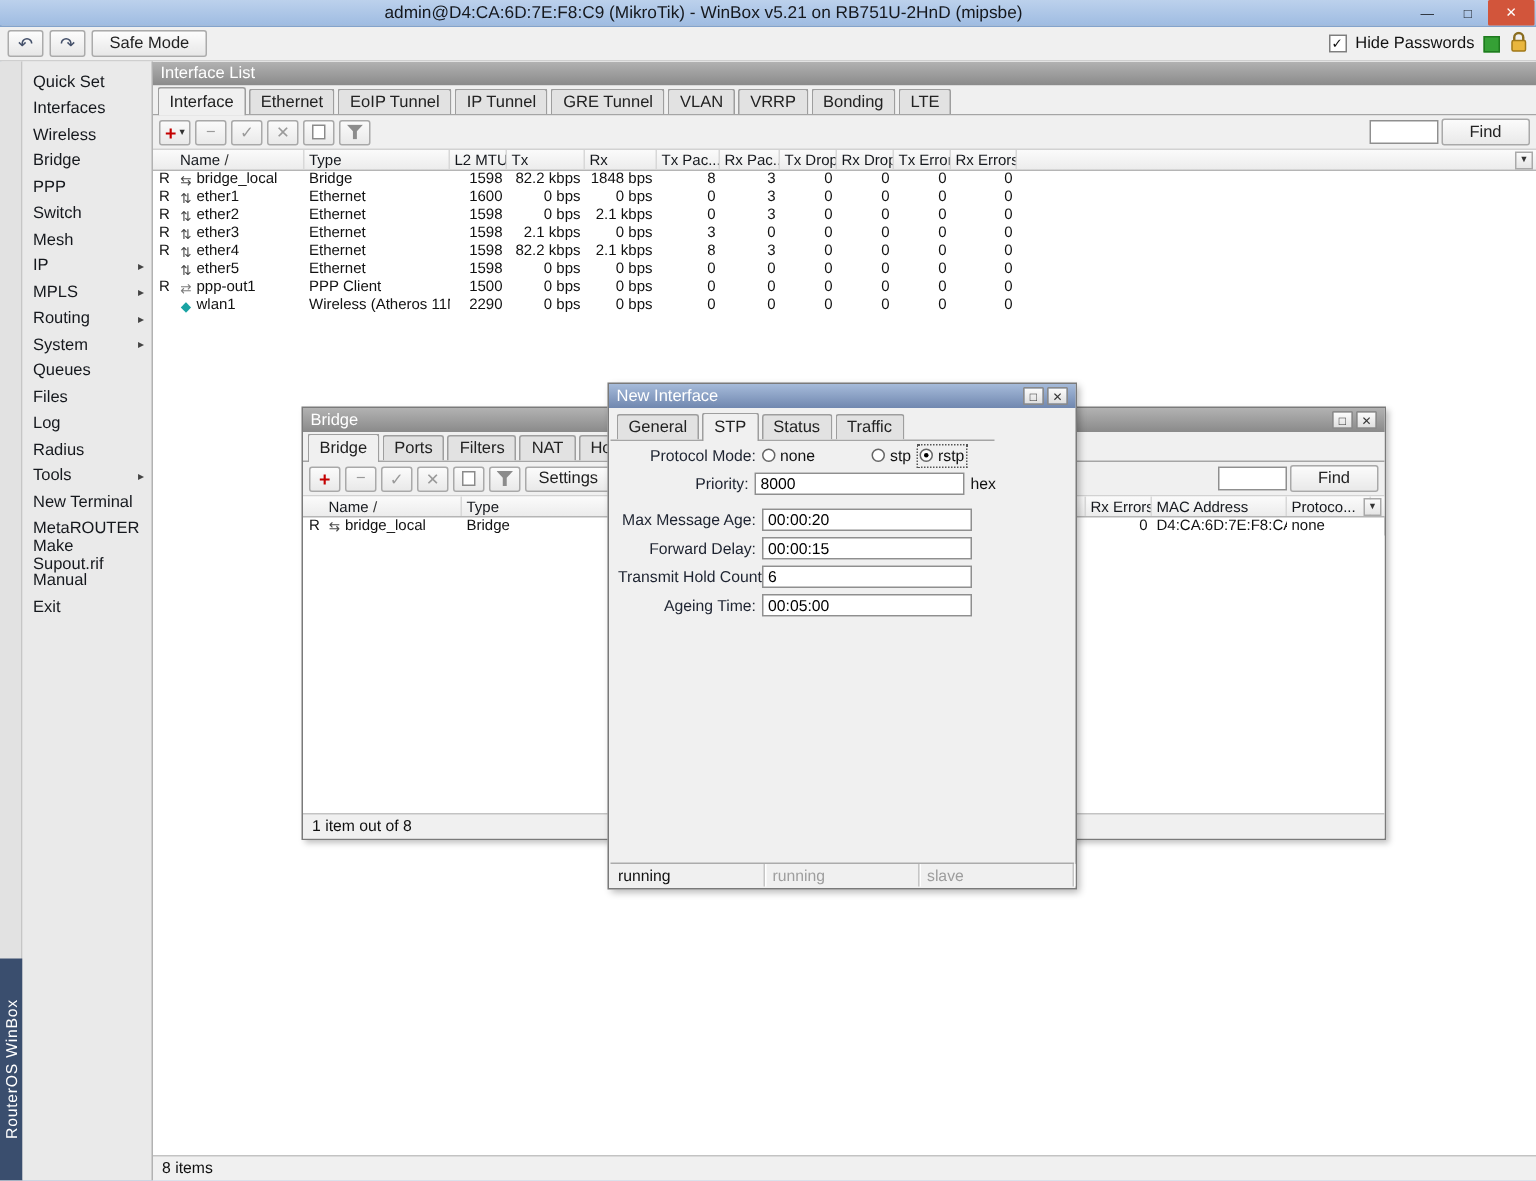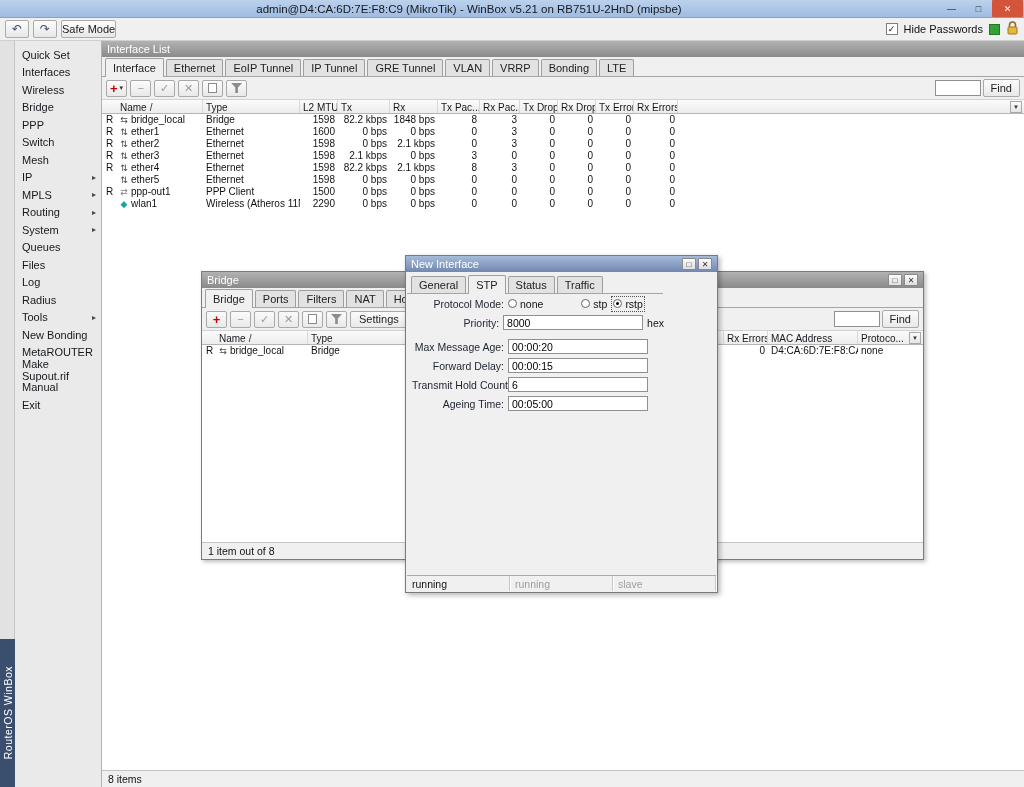--- a/index.html
+++ b/index.html
@@ -14,21 +14,21 @@
   .os-title{flex:1;text-align:center;font-size:11.5px;color:#15181d;white-space:nowrap;overflow:hidden;}
   .os-btns{display:flex;height:17px;margin-right:1px;}
   .os-btn{width:27px;height:17px;display:flex;align-items:center;justify-content:center;
     font-size:9px;color:#1c2026;}
   .os-btn.close{background:#D2553B;color:#fff;width:31px;border-radius:1px;}
 
   
   .main-toolbar{position:absolute;left:0;top:18px;width:1024px;height:23px;background:#F0F0F0;
     border-bottom:1px solid #CFCFCF;display:flex;align-items:center;gap:4px;padding:0 5px;}
   .tbtn{height:18px;border:1px solid #ABABAB;background:linear-gradient(#FDFDFD,#E7E7E7);
-    border-radius:2px;display:flex;align-items:center;justify-content:center;font-size:11px;padding:0 0;color:#222;}
+    border-radius:2px;display:flex;align-items:center;justify-content:center;font-size:11px;padding:0 11px;color:#222;}
   .tbtn.icon{width:24px;padding:0;font-size:12px;color:#44506a;}
   .toolbar-right{margin-left:auto;display:flex;align-items:center;gap:6px;}
   .checkbox{width:12px;height:12px;border:1px solid #7E7E7E;background:#fff;font-size:9px;
     line-height:10px;text-align:center;color:#111;}
   .cb-label{font-size:11px;}
   .green-led{width:11px;height:11px;background:#35A035;border:1px solid #1F7A1F;}
 
   
   .brand-strip{position:absolute;left:0;top:41px;width:15px;height:746px;background:#E2E2E2;
     border-right:1px solid #C6C6C6;}
@@ -60,21 +60,21 @@
     align-items:center;gap:3px;padding:0 4px;flex:0 0 auto;}
   .ibtn{height:17px;min-width:21px;border:1px solid #A9A9A9;background:linear-gradient(#FBFBFB,#E9E9E9);
     border-radius:2px;display:flex;align-items:center;justify-content:center;font-size:11px;color:#9a9a9a;padding:0 3px;}
   .ibtn .plus{color:#C40000;font-weight:bold;font-size:13px;line-height:11px;}
   .ibtn .caret{font-size:7px;margin-left:2px;color:#333;}
   .sheet{width:9px;height:10px;border:1px solid #8a8a8a;background:#fff;}
   .funnel{width:11px;height:10px;background:#8C8C8C;clip-path:polygon(0 0,100% 0,62% 45%,62% 100%,38% 100%,38% 45%);}
   .settings-btn{color:#222;padding:0 8px;}
   .find-wrap{margin-left:auto;display:flex;align-items:center;}
   .find-input{width:46px;height:16px;border:1px solid #8F8F8F;background:#fff;font-size:10px;padding:0 2px;}
-  .find-btn{height:18px;padding:0 7px;margin-left:2px;border:1px solid #A9A9A9;
+  .find-btn{height:18px;padding:0 18px;margin-left:2px;border:1px solid #A9A9A9;
     background:linear-gradient(#FBFBFB,#E9E9E9);font-size:11px;display:flex;align-items:center;color:#222;border-radius:2px;}
 
   .thead{height:14px;background:linear-gradient(#FBFBFB,#ECECEC);border-bottom:1px solid #B5B5B5;
     display:flex;font-size:10px;color:#15181d;position:relative;flex:0 0 auto;}
   .th{padding:1px 3px 0;border-right:1px solid #D8D8D8;display:flex;align-items:center;
     overflow:hidden;white-space:nowrap;}
   .th.blankth{border-right:none;}
   .sort{margin-left:3px;color:#333;}
   .col-toggle{position:absolute;right:2px;top:1px;width:12px;height:12px;border:1px solid #A9A9A9;
     background:linear-gradient(#FBFBFB,#E5E5E5);font-size:6px;display:flex;align-items:center;justify-content:center;color:#333;}
@@ -267,21 +267,21 @@
       <span>Radius</span>
       <span class="side-arrow"></span>
     </div>
 
     <div class="side-item">
       <span>Tools</span>
       <span class="side-arrow">▸</span>
     </div>
 
     <div class="side-item">
-      <span>New Bonding</span>
+      <span>New Terminal</span>
       <span class="side-arrow"></span>
     </div>
 
     <div class="side-item">
       <span>MetaROUTER</span>
       <span class="side-arrow"></span>
     </div>
 
     <div class="side-item">
       <span>Make Supout.rif</span>

